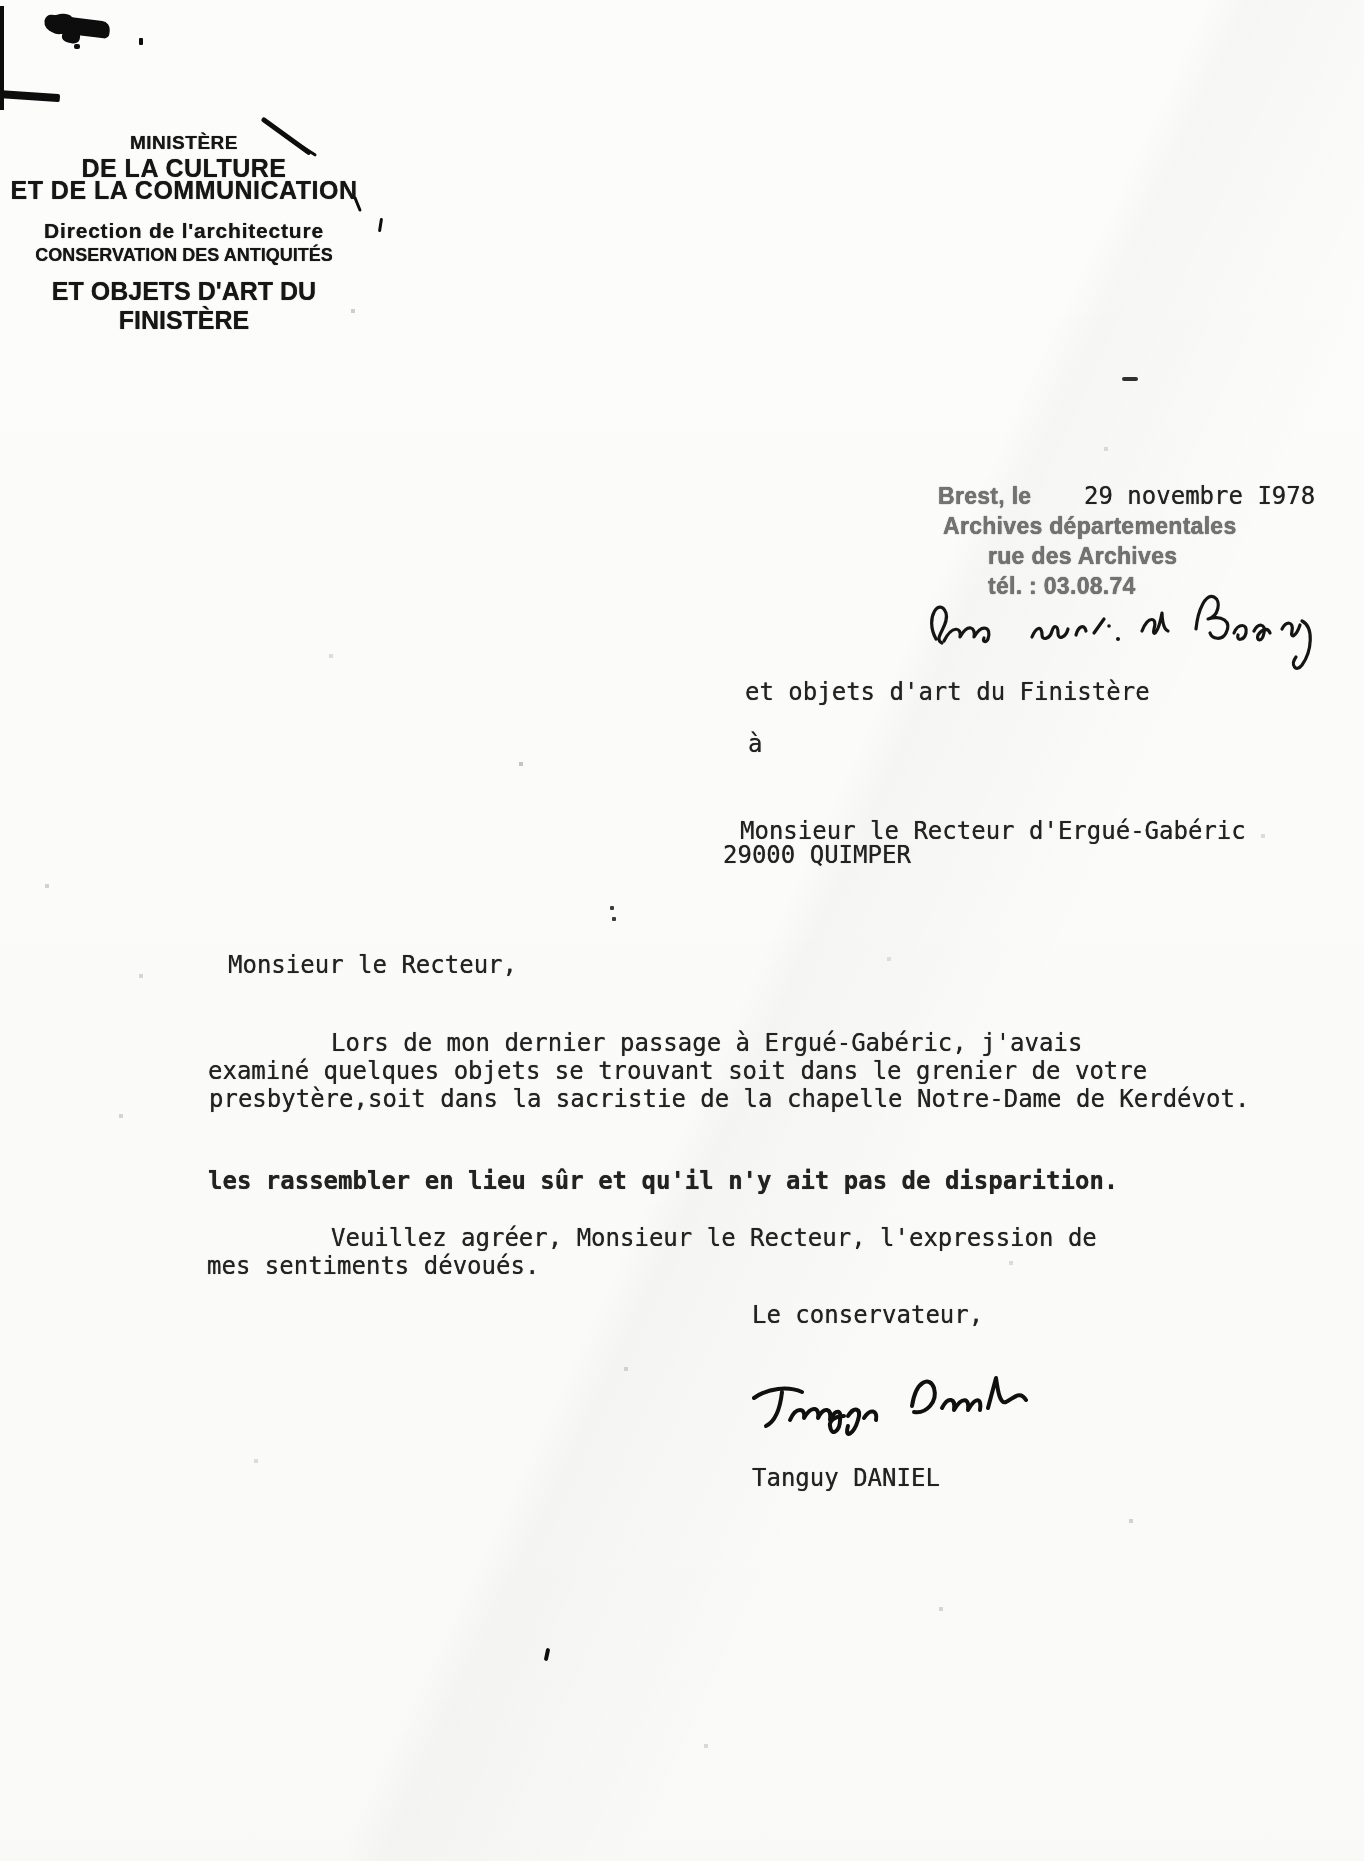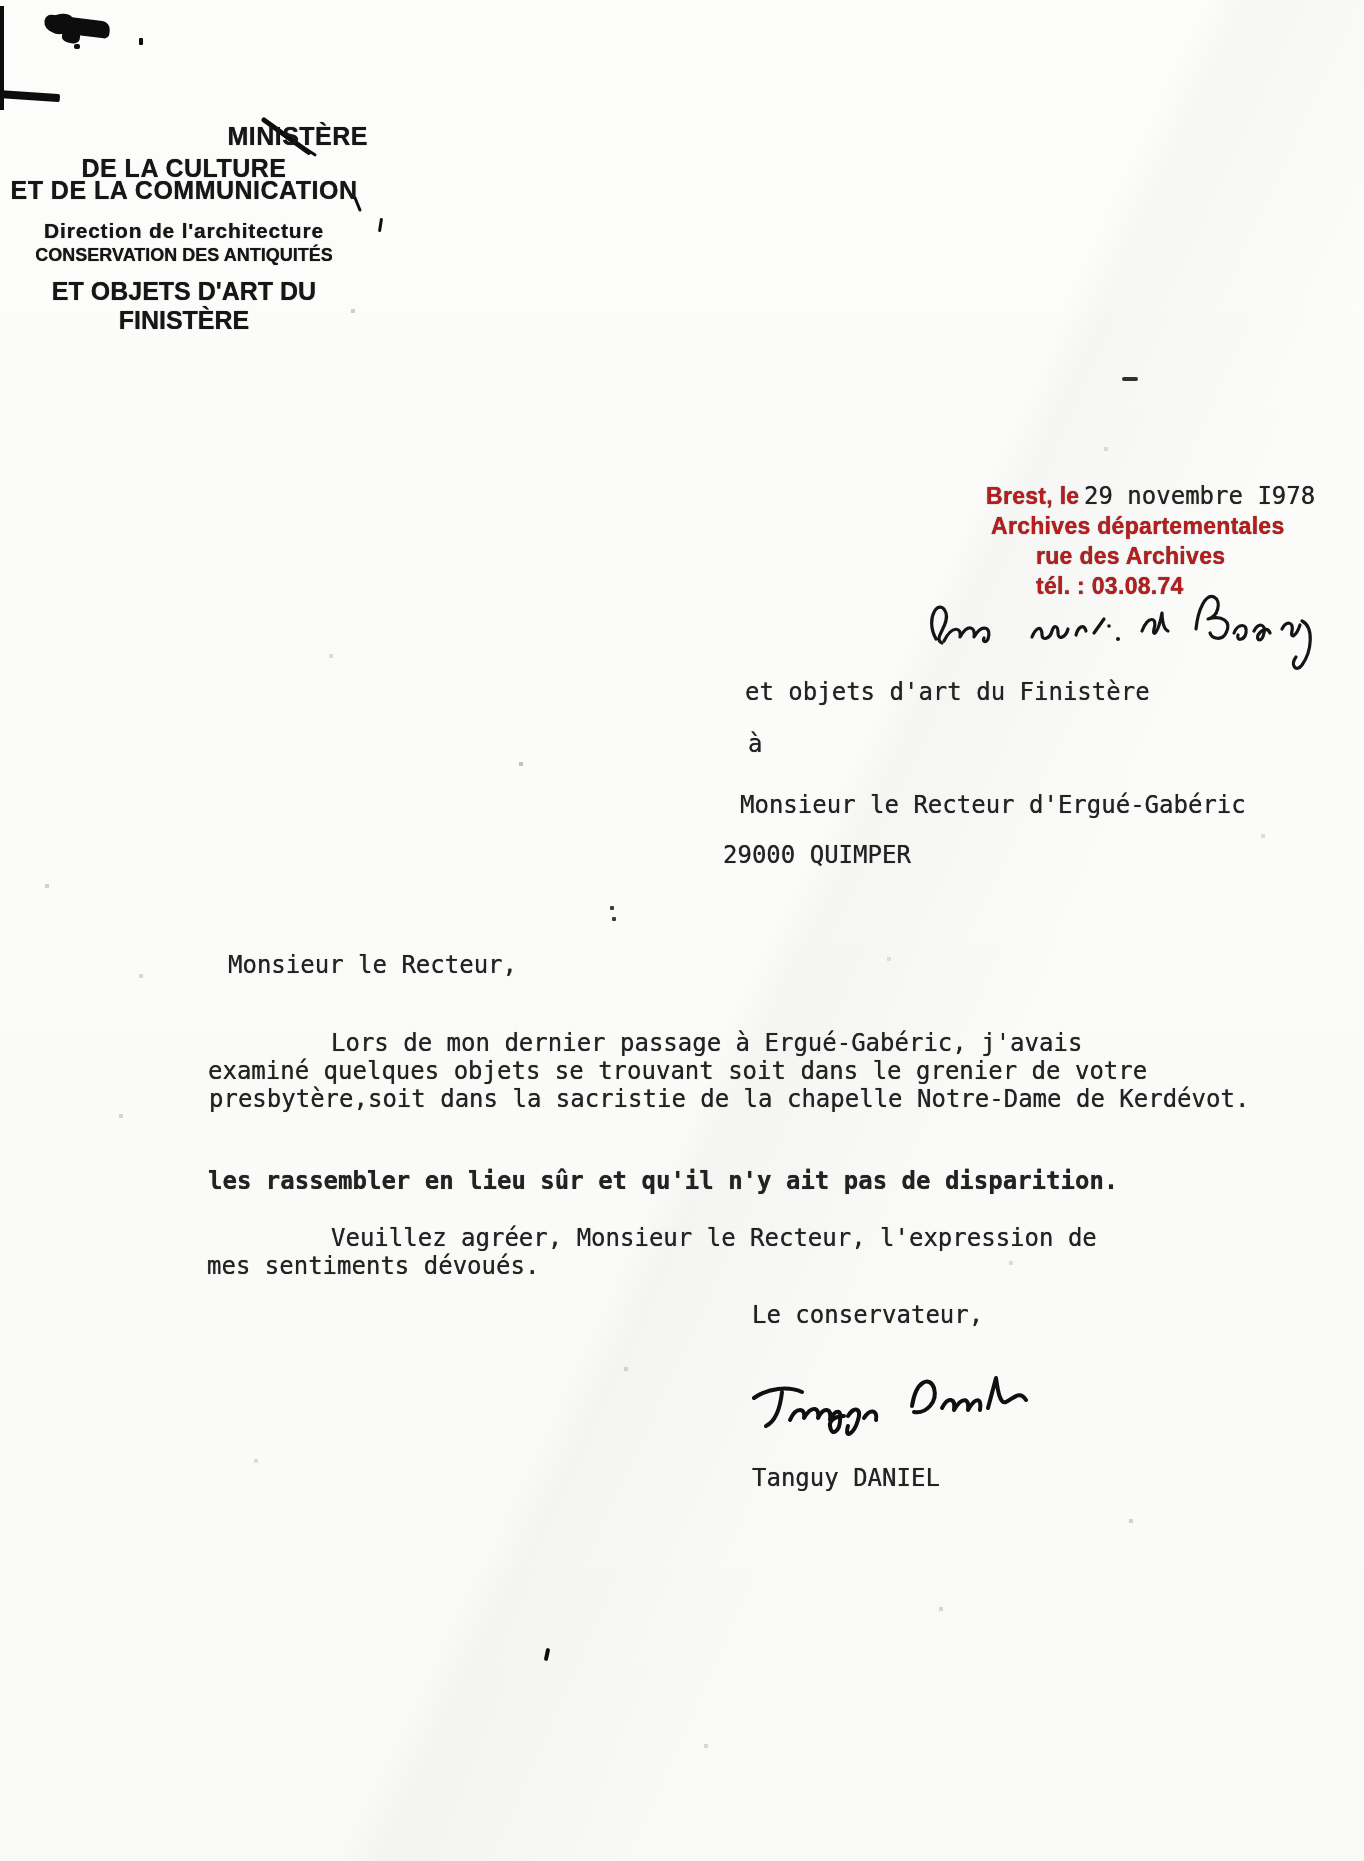--- a/index.html
+++ b/index.html
@@ -28,23 +28,23 @@
   .lh-line{
     position:absolute;width:100%;text-align:center;
     font-family:"Liberation Sans","DejaVu Sans",sans-serif;
     font-weight:bold;color:#161616;
     text-shadow:0 0 0.8px rgba(0,0,0,0.8);
     letter-spacing:0.5px;
   }
   .stamp{
     position:absolute;
     font-family:"Liberation Sans","DejaVu Sans",sans-serif;
-    font-weight:bold;font-size:23px;color:#b91c1c;
+    font-weight:bold;font-size:23px;color:#737373;
     text-shadow:0 0 1px rgba(0,0,0,0.85);
-    letter-spacing:0.3px;white-space:pre;margin-left:48px;
+    letter-spacing:0.3px;white-space:pre;
   }
   .artifact{position:absolute;background:#0d0d0d;}
   .speckles{
     position:absolute;left:0;top:0;width:2px;height:2px;background:transparent;
     box-shadow:
       352px 310px 0 1px rgba(0,0,0,0.18),
       520px 763px 0 1px rgba(0,0,0,0.22),
       120px 1115px 0 1px rgba(0,0,0,0.15),
       46px 885px 0 1px rgba(0,0,0,0.16),
       140px 975px 0 1px rgba(0,0,0,0.14),
@@ -81,21 +81,21 @@
   <div class="artifact" style="left:284px;top:134px;width:38px;height:3px;border-radius:2px;transform:rotate(32deg);transform-origin:left center;"></div>
   <div class="artifact" style="left:356px;top:196px;width:3px;height:16px;border-radius:2px;transform:rotate(-22deg);"></div>
   <div class="artifact" style="left:379px;top:218px;width:3px;height:14px;border-radius:2px;transform:rotate(9deg);"></div>
 
   <div class="artifact" style="left:1122px;top:377px;width:16px;height:4px;border-radius:2px;opacity:0.85;"></div>
   <div class="artifact" style="left:610px;top:906px;width:4px;height:4px;border-radius:1px;opacity:0.8;"></div>
   <div class="artifact" style="left:612px;top:917px;width:4px;height:4px;border-radius:1px;opacity:0.8;"></div>
   <div class="artifact" style="left:545px;top:1648px;width:4px;height:13px;border-radius:2px;transform:rotate(12deg);"></div>
 
   <div style="position:absolute;left:0;top:0;width:368px;height:320px;">
-    <div class="lh-line" style="top:122px;font-size:25px;text-align:right;">MINISTÈRE</div>
+    <div class="lh-line" style="top:132px;font-size:19px;">MINISTÈRE</div>
     <div class="lh-line" style="top:154px;font-size:25px;">DE LA CULTURE</div>
     <div class="lh-line" style="top:176px;font-size:25px;">ET DE LA COMMUNICATION</div>
     <div class="lh-line" style="top:219px;font-size:21px;letter-spacing:0.8px;">Direction de l'architecture</div>
     <div class="lh-line" style="top:245px;font-size:18px;letter-spacing:0px;">CONSERVATION DES ANTIQUITÉS</div>
     <div class="lh-line" style="top:277px;font-size:25px;letter-spacing:0px;">ET OBJETS D'ART DU FINISTÈRE</div>
   </div>
 
   <div class="stamp" style="left:938px;top:483px;">Brest, le</div>
   <div class="line mono" style="left:1084px;top:482px;">29 novembre I978</div>
 
@@ -117,21 +117,21 @@
       <path d="M314,48 C318,38 328,38 326,48 C324,56 316,56 318,50"></path>
       <path d="M334,46 C338,38 346,38 344,48 C342,58 336,56 338,50 C342,44 348,42 350,48"></path>
       <path d="M362,44 C366,36 374,36 372,46 C370,54 376,52 380,40"></path>
       <path d="M382,36 C394,42 392,66 382,80 C376,88 370,80 376,72"></path>
     </g>
   </svg>
 
   <div class="line mono" style="left:745px;top:678px;">et objets d'art du Finistère</div>
 
   <div class="line mono" style="left:748px;top:730px;">à</div>
-  <div class="line mono" style="left:740px;top:791px;text-align:center;">Monsieur le Recteur d'Ergué-Gabéric</div>
+  <div class="line mono" style="left:740px;top:817px;text-align:center;">Monsieur le Recteur d'Ergué-Gabéric</div>
   <div class="line mono" style="left:723px;top:841px;">29000 QUIMPER</div>
 
   <div class="line mono" style="left:228px;top:951px;">Monsieur le Recteur,</div>
 
   <div class="line mono" style="left:331px;top:1029px;">Lors de mon dernier passage à Ergué-Gabéric, j'avais</div>
   <div class="line mono" style="left:208px;top:1057px;">examiné quelques objets se trouvant soit dans le grenier de votre</div>
   <div class="line mono" style="left:209px;top:1085px;">presbytère,soit dans la sacristie de la chapelle Notre-Dame de Kerdévot.</div>
 
   <div class="line mono" style="left:208px;top:1167px;font-weight:bold;">les rassembler en lieu sûr et qu'il n'y ait pas de disparition.</div>
 

